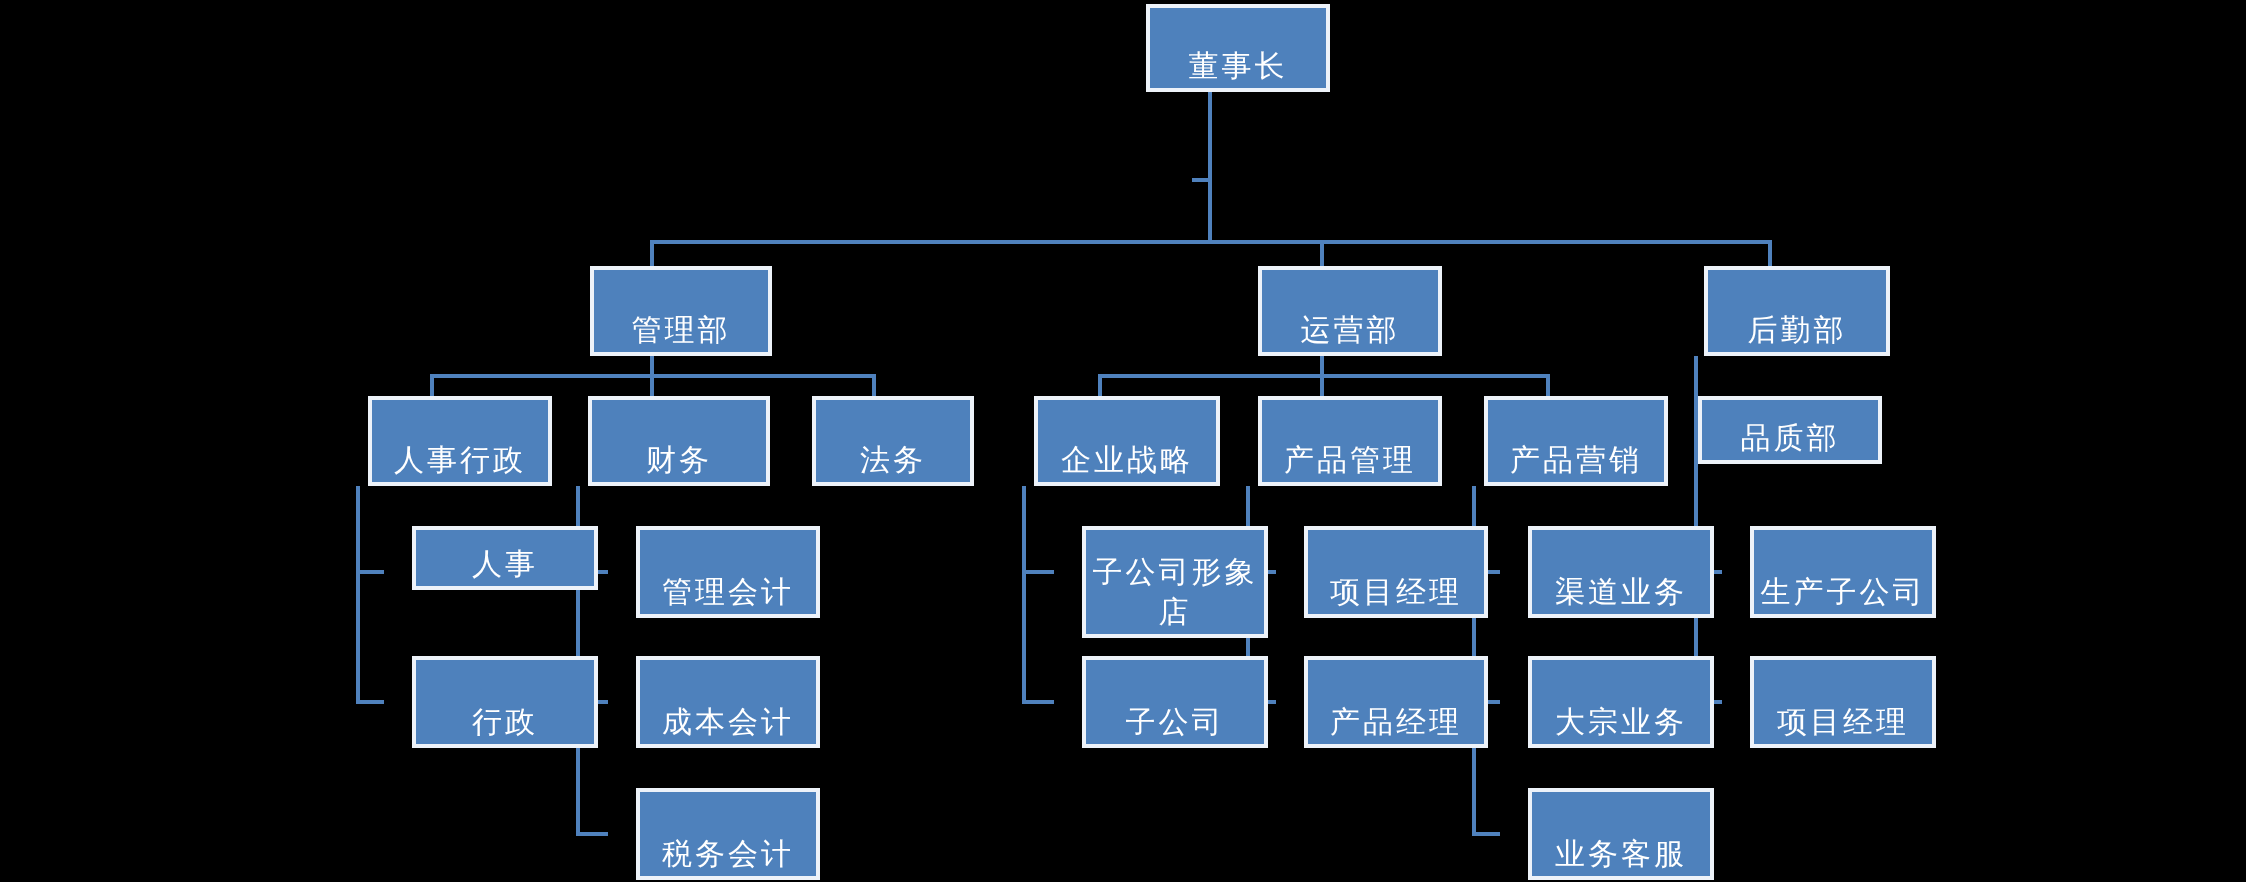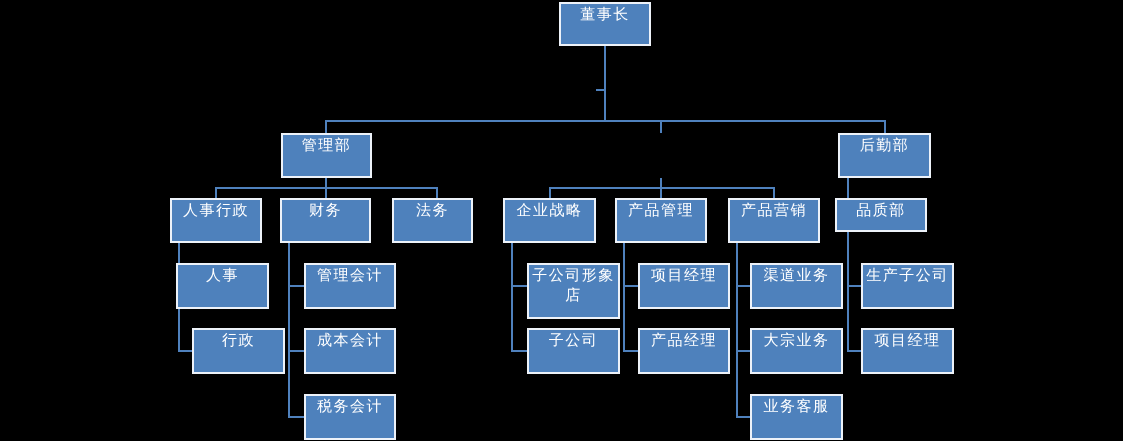--- a/index.html
+++ b/index.html
@@ -6,22 +6,23 @@
   .canvas{
     position:relative;width:1123px;height:441px;overflow:hidden;
     background:var(--background,#000);
     font-family:"DejaVu Sans","Liberation Sans",sans-serif;
   }
   .node{
     position:absolute;box-sizing:border-box;
     background:var(--node-fill,#4e81bc);
     border:2px solid var(--node-border,#edf2f9);
     color:var(--node-text,#fff);
-    display:flex;align-items:flex-start;justify-content:center;
+    display:flex;align-items:flex-end;justify-content:center;
     text-align:center;
+    margin-left:14px;
   }
   .node span{
     font-size:15px;letter-spacing:1.5px;line-height:1.3;
     padding:1px 3px;display:block;
   }
   .line{position:absolute;background:var(--connector,#4f81bd);}
   .line.v{width:1.5px;}
   .line.h{height:1.5px;}
 </style>
 </head>
@@ -76,20 +77,23 @@
   <div class="line h" style="left:736px;top:350px;width:14px"></div>
   <div class="line h" style="left:736px;top:416px;width:14px"></div>
 
   <div class="node" style="left:559px;top:2px;width:92px;height:44px">
       <span>董事长</span>
     </div>
 
   <div class="node" style="left:281px;top:133px;width:91px;height:45px">
       <span>管理部</span>
     </div>
+  <div class="node" style="left:615px;top:133px;width:92px;height:45px">
+      <span>运营部</span>
+    </div>
   <div class="node" style="left:838px;top:133px;width:93px;height:45px">
       <span>后勤部</span>
     </div>
 
   <div class="node" style="left:170px;top:198px;width:92px;height:45px">
       <span>人事行政</span>
     </div>
   <div class="node" style="left:280px;top:198px;width:91px;height:45px">
       <span>财务</span>
     </div>
@@ -102,21 +106,21 @@
   <div class="node" style="left:615px;top:198px;width:92px;height:45px">
       <span>产品管理</span>
     </div>
   <div class="node" style="left:728px;top:198px;width:92px;height:45px">
       <span>产品营销</span>
     </div>
   <div class="node" style="left:835px;top:198px;width:92px;height:34px">
       <span>品质部</span>
     </div>
 
-  <div class="node" style="left:176px;top:263px;width:93px;height:46px">
+  <div class="node" style="left:192px;top:263px;width:93px;height:32px">
       <span>人事</span>
     </div>
   <div class="node" style="left:304px;top:263px;width:92px;height:46px">
       <span>管理会计</span>
     </div>
   <div class="node" style="left:527px;top:263px;width:93px;height:56px">
       <span>子公司形象店</span>
     </div>
   <div class="node" style="left:638px;top:263px;width:92px;height:46px">
       <span>项目经理</span>

